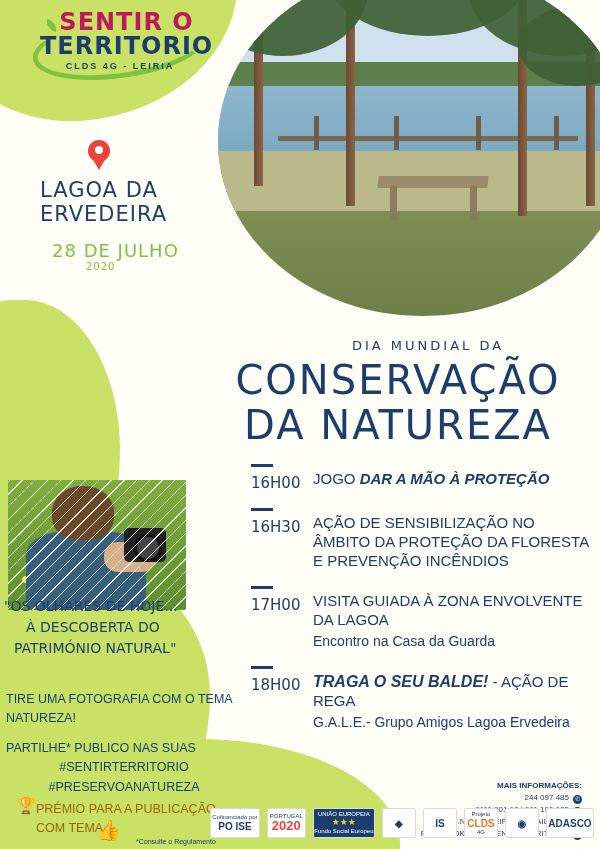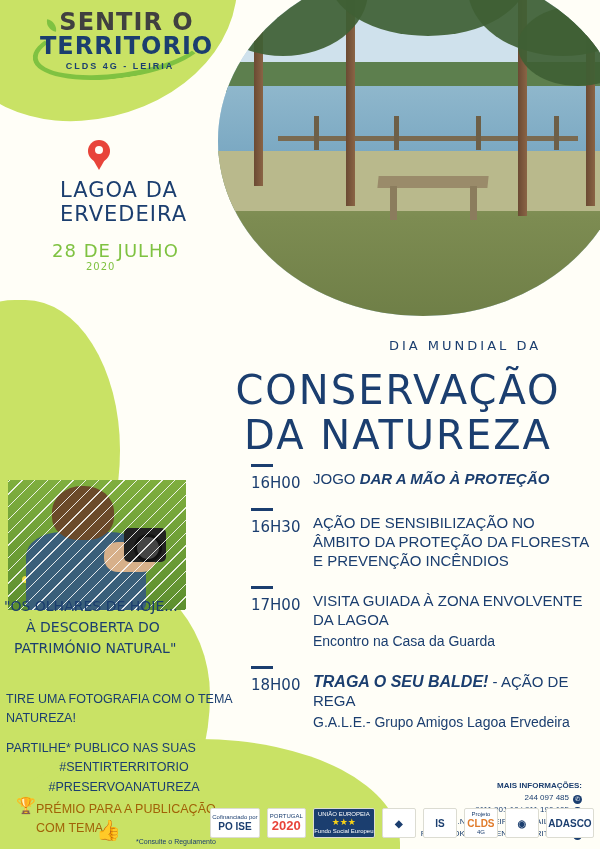--- a/index.html
+++ b/index.html
@@ -66,21 +66,21 @@
     border: 5px solid #7fc241;
     border-right-color: transparent;
     border-top-color: transparent;
     transform: rotate(-8deg);
   }
   .logo-sentir {
     font-family: "DejaVu Sans", sans-serif;
     font-weight: bold;
     font-size: 24px;
     letter-spacing: 1px;
-    color: #404040;
+    color: #be185d;
     position: relative;
     z-index: 2;
     line-height: 1;
   }
   .logo-sentir .leaf {
     display: inline-block;
     width: 11px; height: 11px;
     background: #7fc241;
     border-radius: 0 100% 0 100%;
     transform: rotate(10deg);
@@ -128,21 +128,21 @@
   }
   .pin .hole {
     position: absolute;
     left: 7px; top: 6px;
     width: 8px; height: 8px;
     background: #fffef7;
     border-radius: 50%;
   }
   .place {
     position: absolute;
-    left: 60px; top: 178px;
+    left: 40px; top: 178px;
     width: 180px;
     z-index: 6;
     font-family: "DejaVu Sans", sans-serif;
     color: #1b3e6f;
     font-size: 21px;
     font-weight: normal;
     letter-spacing: 1px;
     line-height: 1.15;
   }
   .date {
@@ -215,34 +215,32 @@
 
   
   .pretitle {
     position: absolute;
     left: 352px; top: 338px;
     font-family: "DejaVu Sans", sans-serif;
     font-size: 13px;
     letter-spacing: 3px;
     color: #1b3e6f;
     z-index: 6;
-    margin-left: 37px;
   }
   .title {
     position: absolute;
     left: 206px; top: 358px;
     width: 384px;
     text-align: center;
     font-family: "DejaVu Sans", sans-serif;
     font-size: 40px;
     line-height: 1.12;
     letter-spacing: 2px;
     color: #1b3e6f;
     z-index: 6;
-    margin-top: 10px;
   }
 
   
   .schedule {
     position: absolute;
     left: 251px; top: 462px;
     width: 340px;
     z-index: 6;
   }
   .sch-row {

